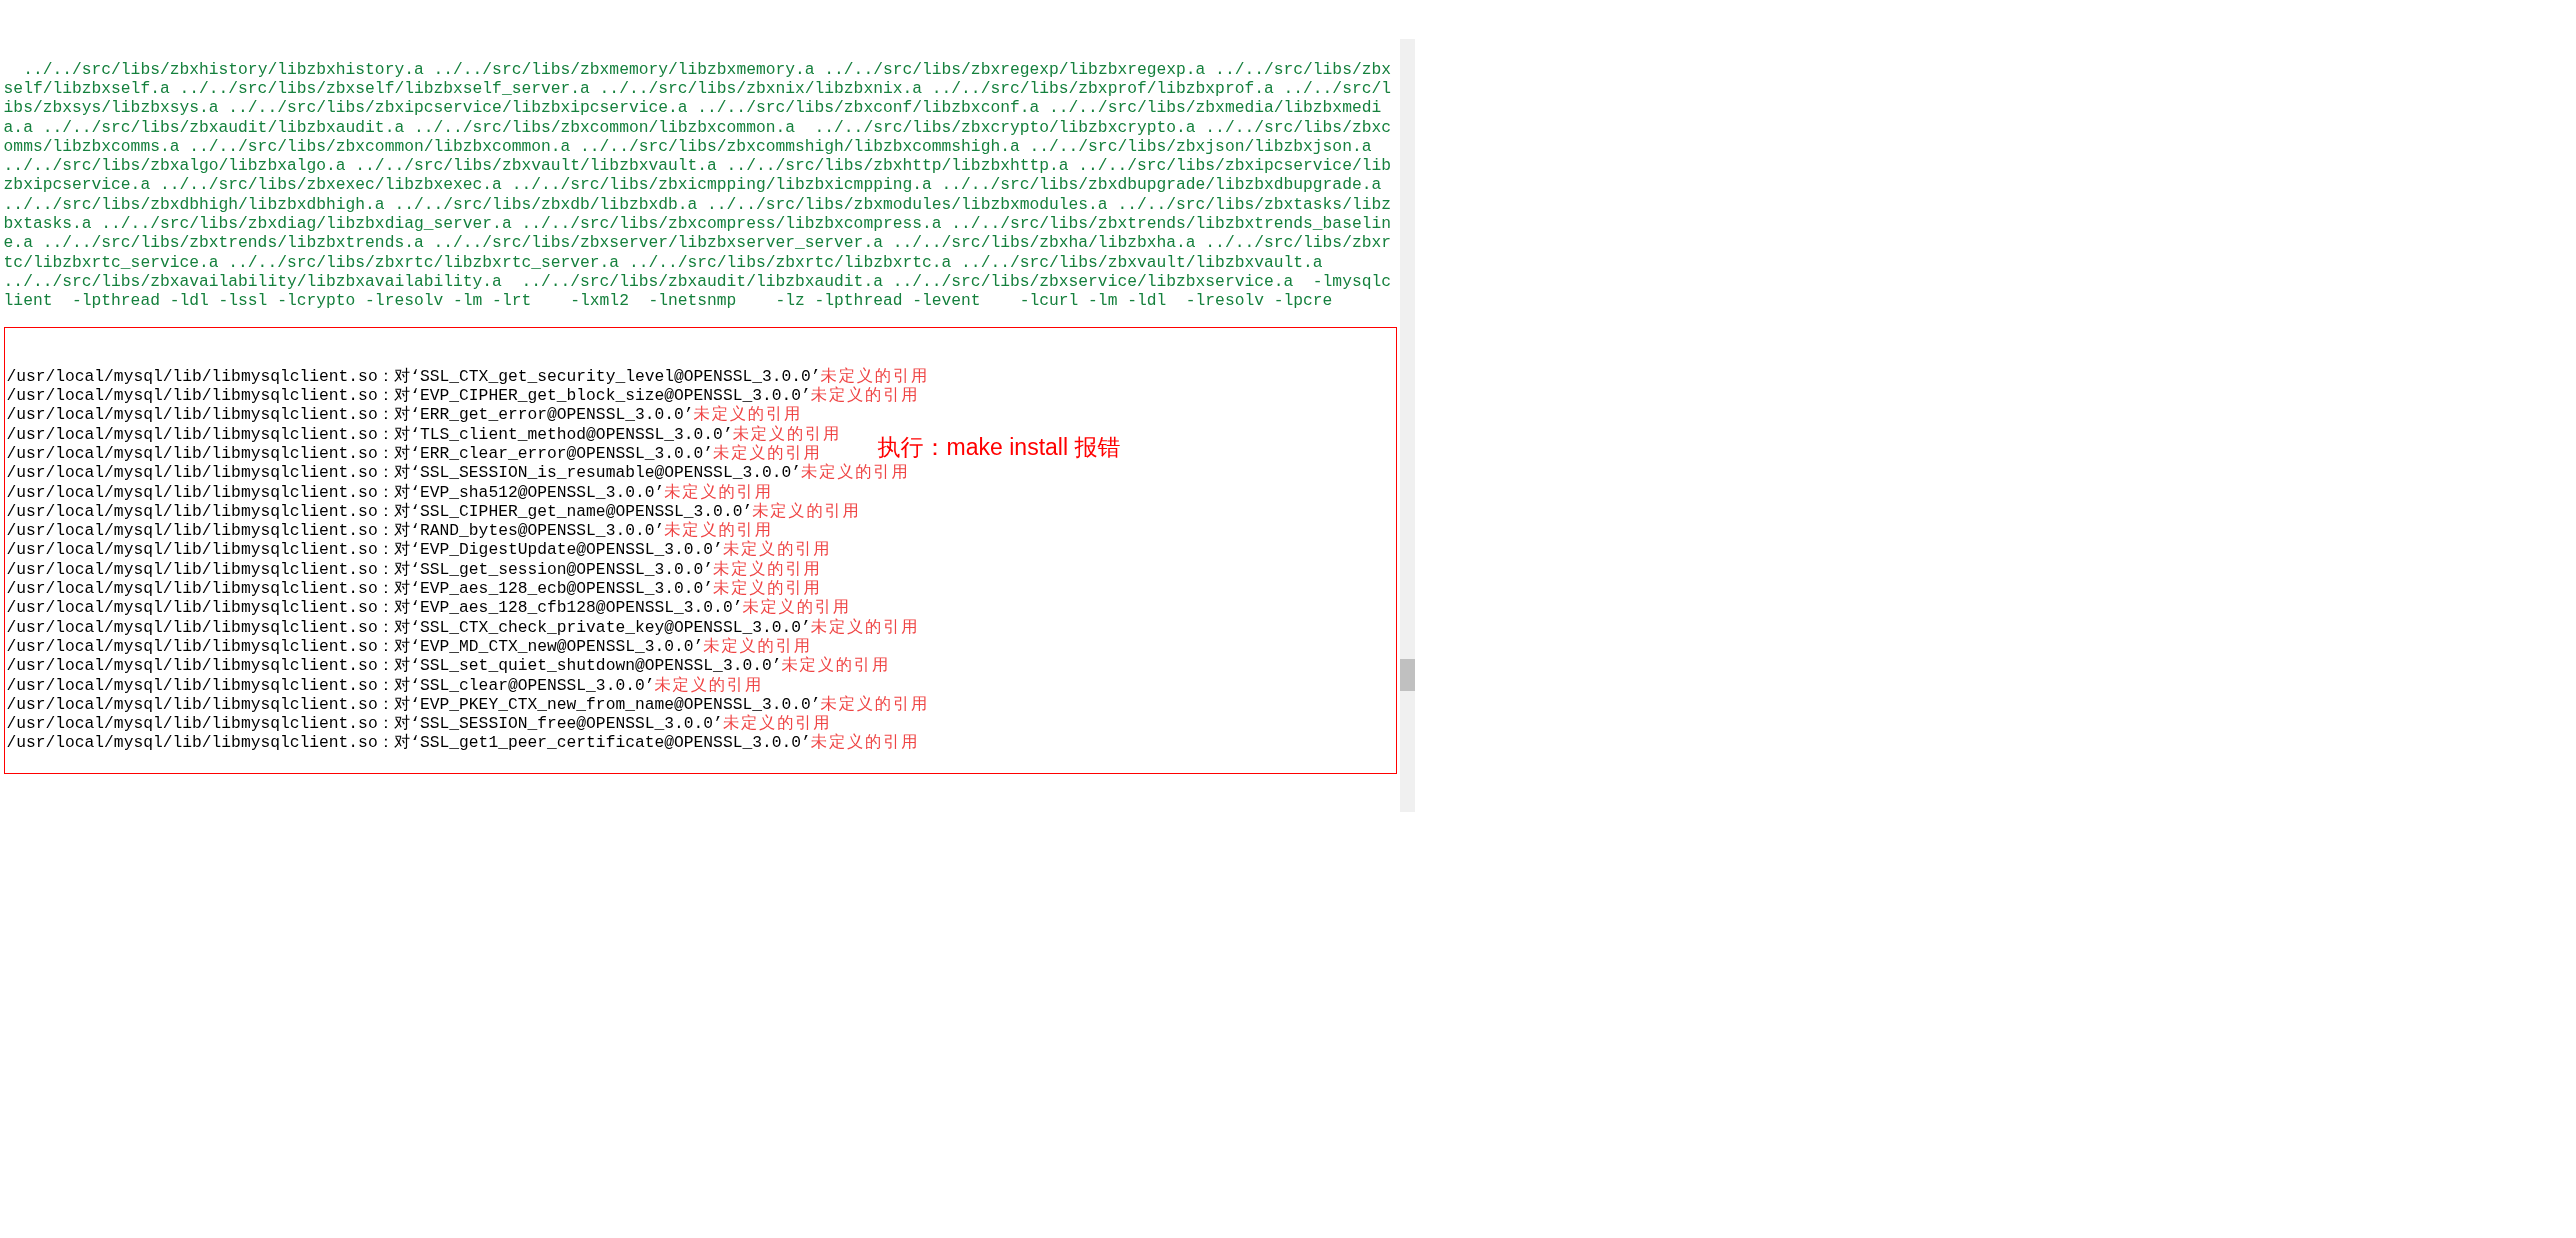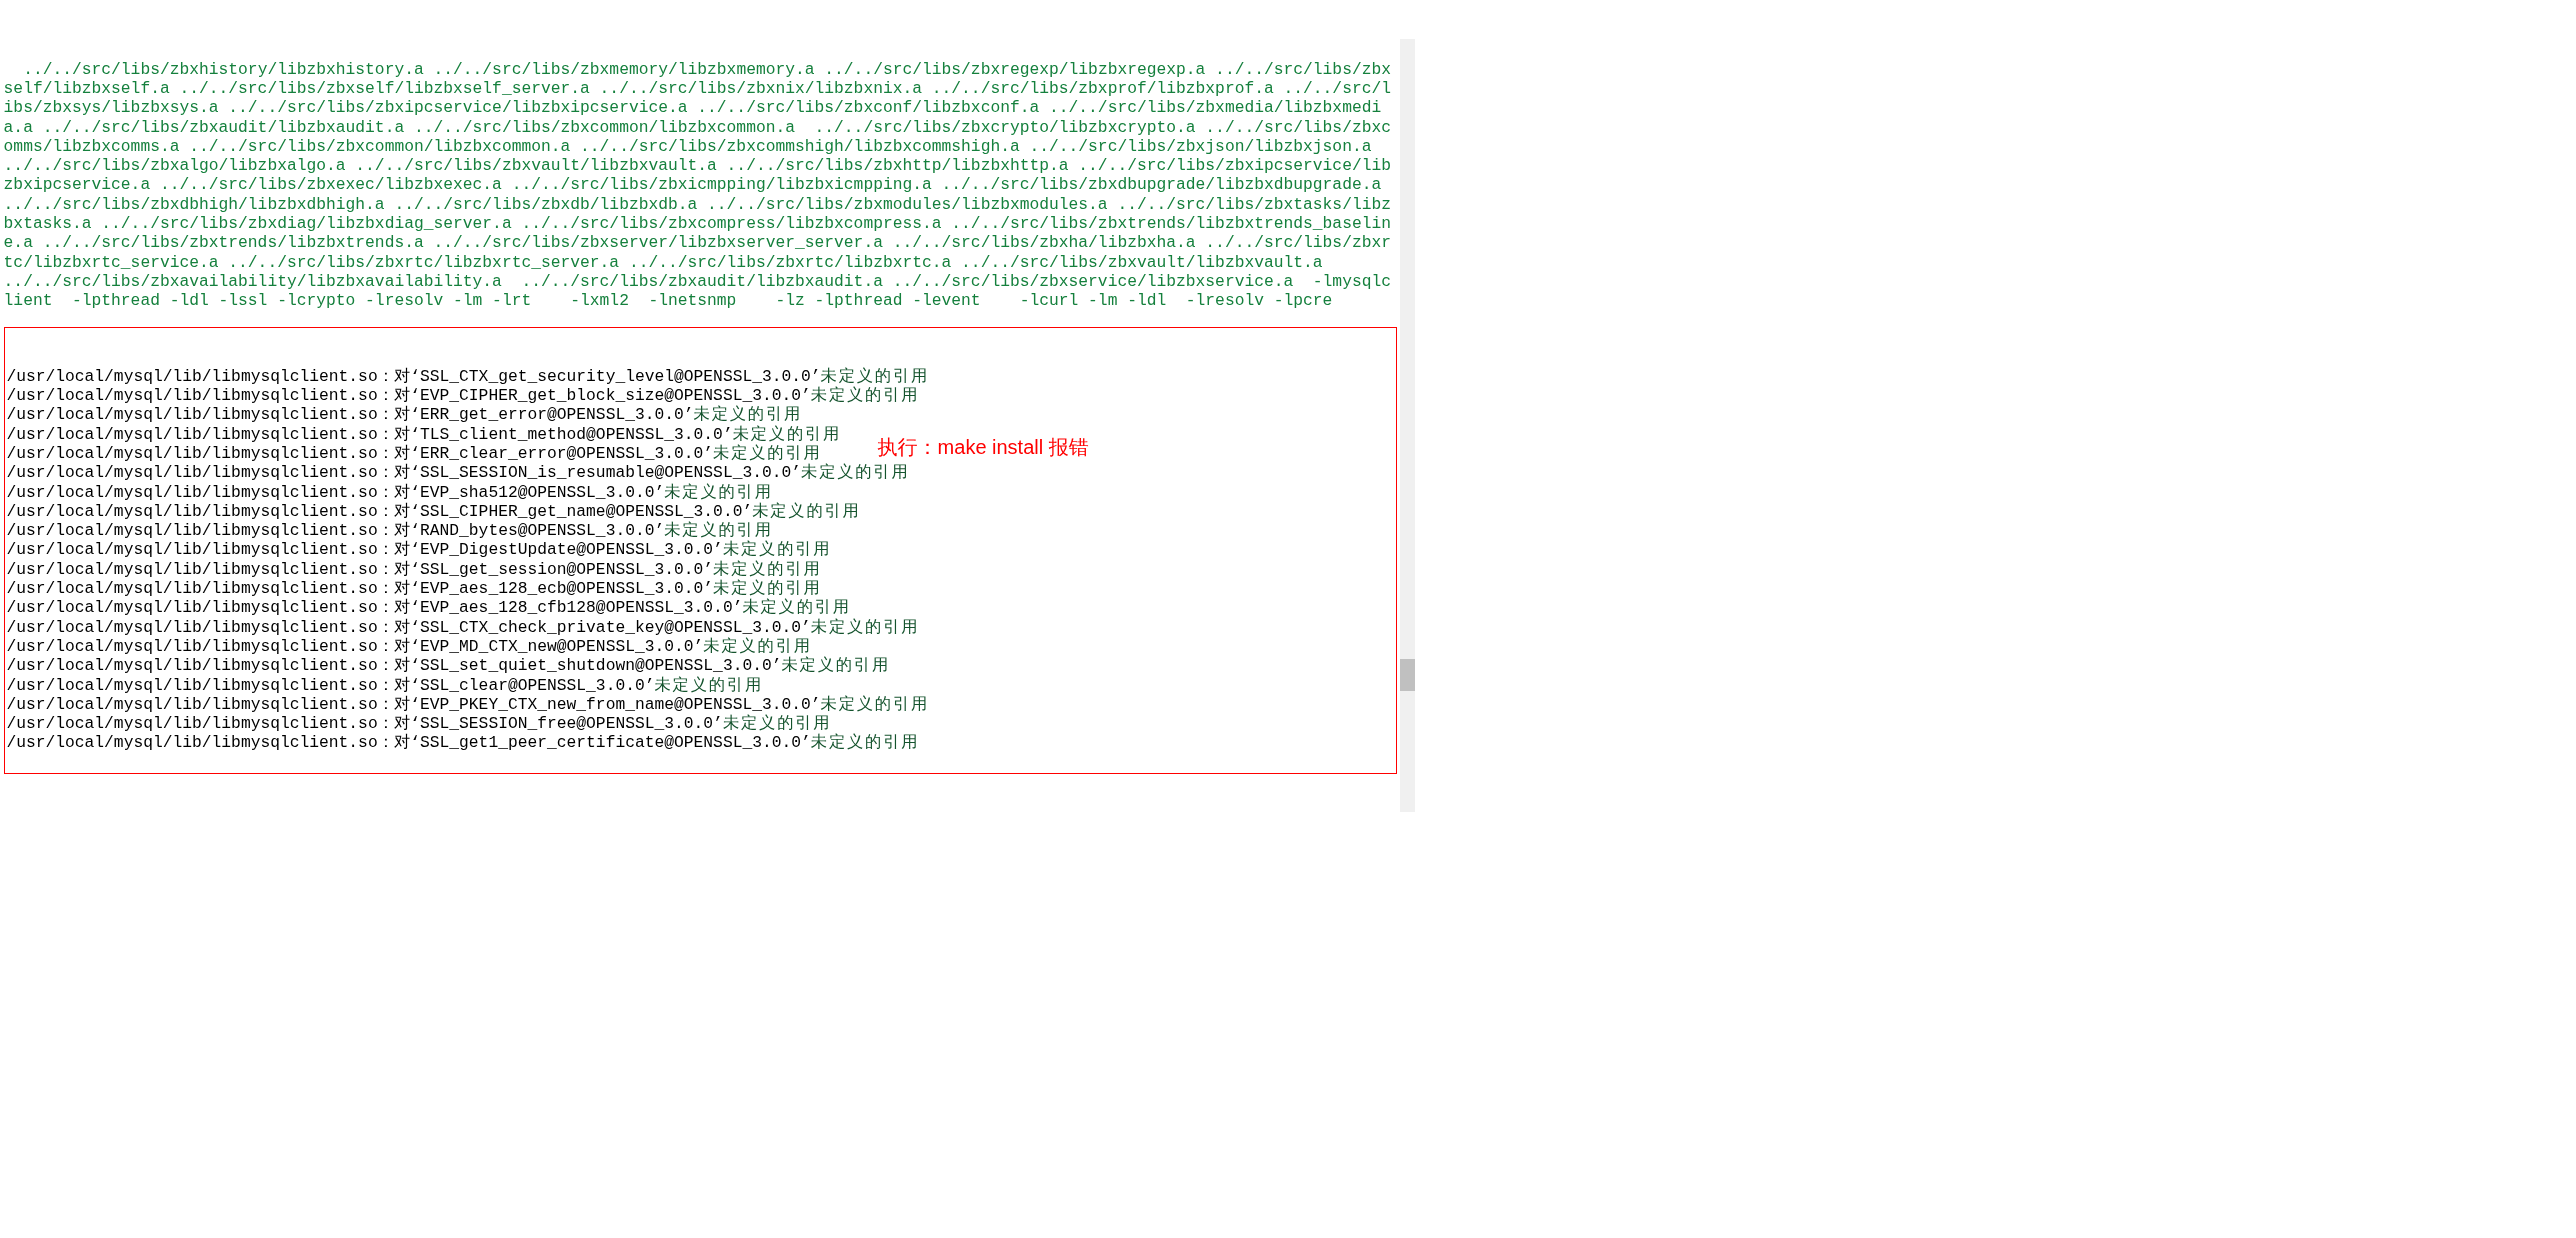--- a/index.html
+++ b/index.html
@@ -2,23 +2,23 @@
 <html><head>
 <meta charset="utf-8">
 <style>
   html,body{margin:0;padding:0;background:#fff;color:#000;
     font-family:"Consolas","Courier New",monospace;font-size:16.3px;
     line-height:19.3px;white-space:pre-wrap;word-break:break-all;}
   #wrap{position:relative;width:1393px;padding:1.8px 3.6px 0 3.6px;}
   .topblock{color:#15803d;}
   .box{border:0.9px solid #ff0000;margin-top:-2.7px;padding:0 1.8px 0.9px 1.8px;
     position:relative;}
-  .gray{color:#14532d;letter-spacing:1.8px;}
+  .gray{color:#ef4444;letter-spacing:1.8px;}
   .ann{position:absolute;color:#ff0000;font-family:"Microsoft YaHei",
-    "PingFang SC",sans-serif;font-size:20px;line-height:27px;
+    "PingFang SC",sans-serif;font-size:23px;line-height:27px;
     left:873px;top:106px;font-weight:400;pointer-events:none;}
   .sbar{position:absolute;right:-15px;top:0;width:15px;height:100%;
     background:#f0f0f0;}
   .sthumb{position:absolute;right:0;width:15px;height:32px;
     background:#c0c0c0;top:620px;}
 </style>
 </head>
 <body>
 <div id="wrap">
 <div class="topblock">  ../../src/libs/zbxhistory/libzbxhistory.a ../../src/libs/zbxmemory/libzbxmemory.a ../../src/libs/zbxregexp/libzbxregexp.a ../../src/libs/zbxself/libzbxself.a ../../src/libs/zbxself/libzbxself_server.a ../../src/libs/zbxnix/libzbxnix.a ../../src/libs/zbxprof/libzbxprof.a ../../src/libs/zbxsys/libzbxsys.a ../../src/libs/zbxipcservice/libzbxipcservice.a ../../src/libs/zbxconf/libzbxconf.a ../../src/libs/zbxmedia/libzbxmedia.a ../../src/libs/zbxaudit/libzbxaudit.a ../../src/libs/zbxcommon/libzbxcommon.a  ../../src/libs/zbxcrypto/libzbxcrypto.a ../../src/libs/zbxcomms/libzbxcomms.a ../../src/libs/zbxcommon/libzbxcommon.a ../../src/libs/zbxcommshigh/libzbxcommshigh.a ../../src/libs/zbxjson/libzbxjson.a ../../src/libs/zbxalgo/libzbxalgo.a ../../src/libs/zbxvault/libzbxvault.a ../../src/libs/zbxhttp/libzbxhttp.a ../../src/libs/zbxipcservice/libzbxipcservice.a ../../src/libs/zbxexec/libzbxexec.a ../../src/libs/zbxicmpping/libzbxicmpping.a ../../src/libs/zbxdbupgrade/libzbxdbupgrade.a ../../src/libs/zbxdbhigh/libzbxdbhigh.a ../../src/libs/zbxdb/libzbxdb.a ../../src/libs/zbxmodules/libzbxmodules.a ../../src/libs/zbxtasks/libzbxtasks.a ../../src/libs/zbxdiag/libzbxdiag_server.a ../../src/libs/zbxcompress/libzbxcompress.a ../../src/libs/zbxtrends/libzbxtrends_baseline.a ../../src/libs/zbxtrends/libzbxtrends.a ../../src/libs/zbxserver/libzbxserver_server.a ../../src/libs/zbxha/libzbxha.a ../../src/libs/zbxrtc/libzbxrtc_service.a ../../src/libs/zbxrtc/libzbxrtc_server.a ../../src/libs/zbxrtc/libzbxrtc.a ../../src/libs/zbxvault/libzbxvault.a  ../../src/libs/zbxavailability/libzbxavailability.a  ../../src/libs/zbxaudit/libzbxaudit.a ../../src/libs/zbxservice/libzbxservice.a  -lmysqlclient  -lpthread -ldl -lssl -lcrypto -lresolv -lm -lrt    -lxml2  -lnetsnmp    -lz -lpthread -levent    -lcurl -lm -ldl  -lresolv -lpcre </div>

